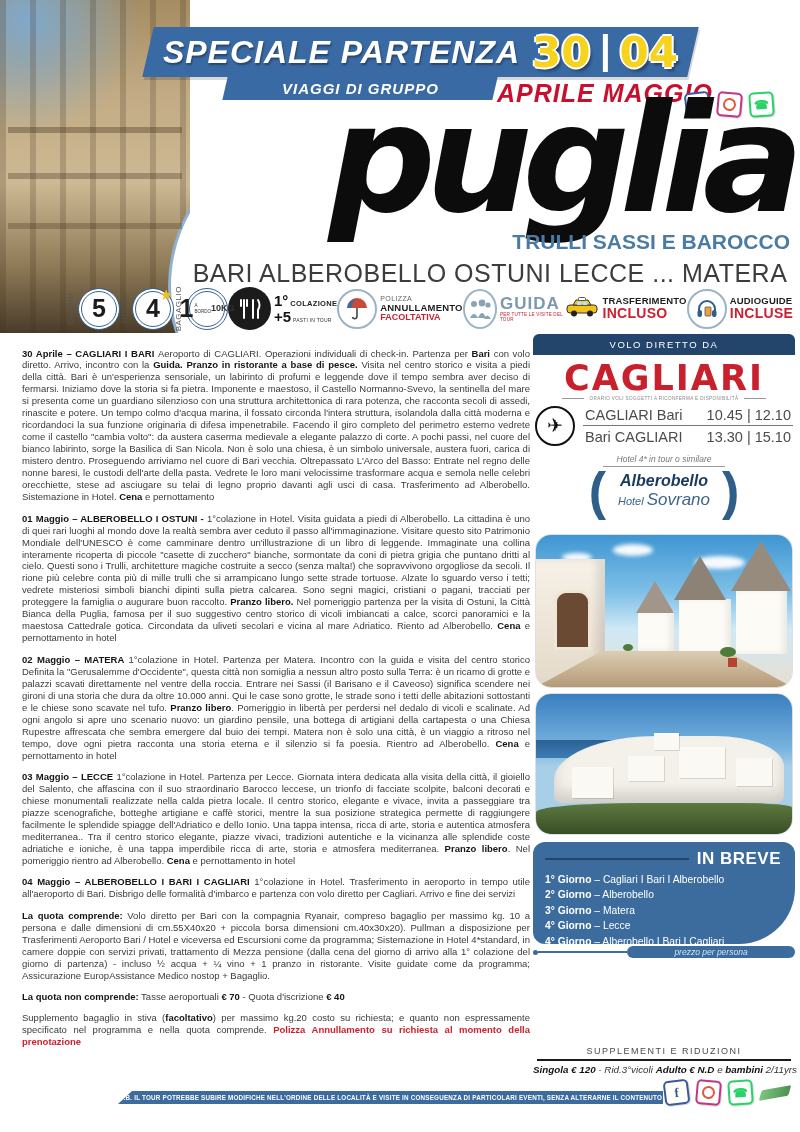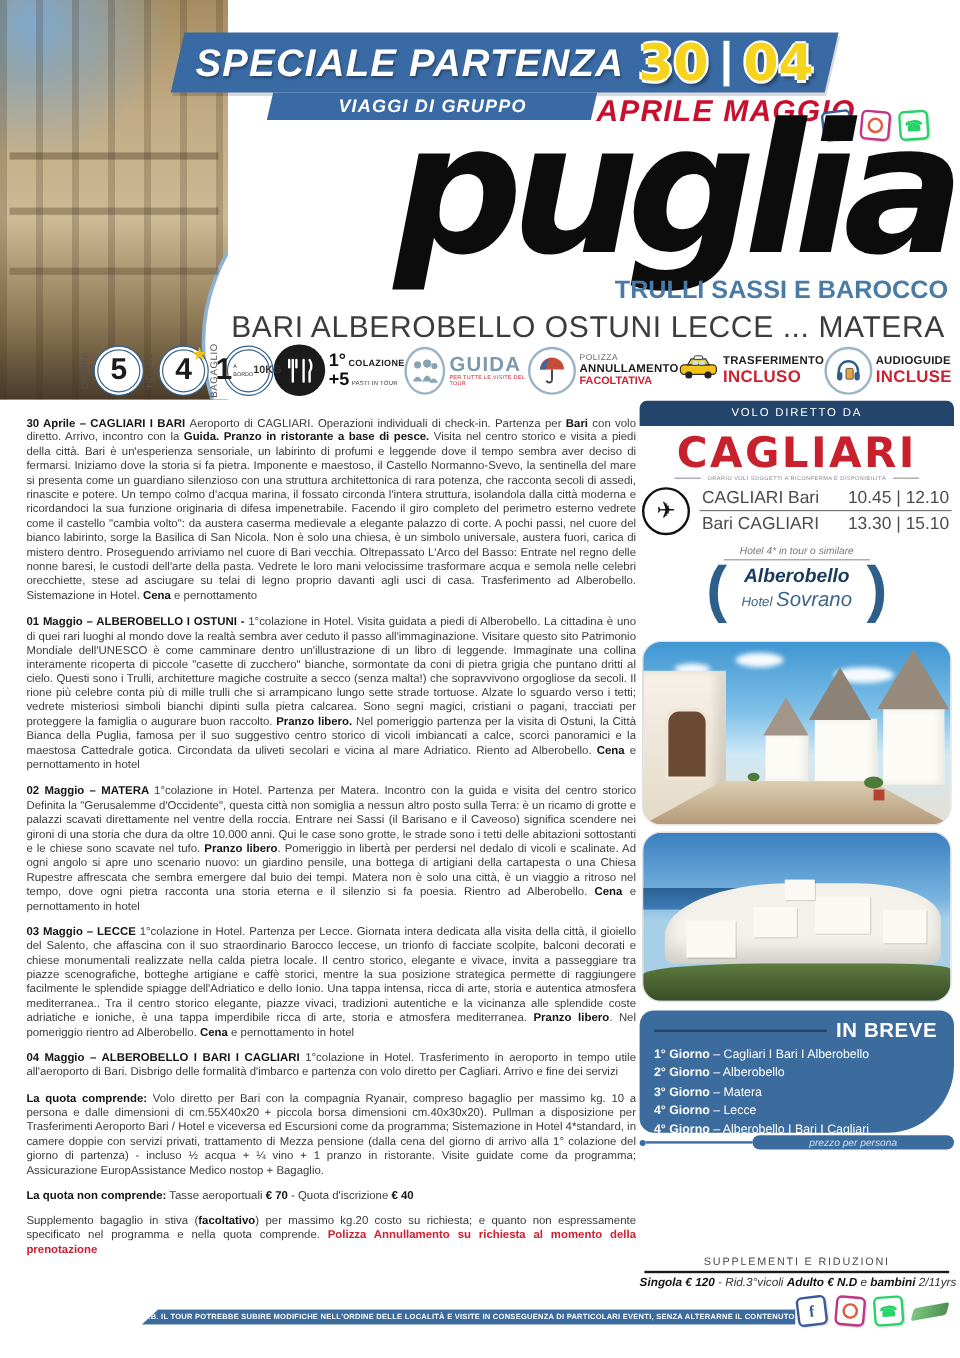--- a/index.html
+++ b/index.html
@@ -239,49 +239,49 @@
             <span class="sm-t">COLAZIONE</span>
           </span>
         <span class="row">
             <span class="big-n">+5</span>
             <span class="tiny-t">PASTI IN TOUR</span>
           </span>
       </span>
     </div>
     <div class="badge">
       <span class="lite-circle">
+        <svg width="24" height="24" viewBox="0 0 24 24">
+            <path d="M2 11 a10 10 0 0 1 20 0 z" fill="#c84b3a"></path>
+            <path d="M2 11 a10 10 0 0 1 10 -9 a5 9 0 0 0 -5 9 z" fill="#3a6aa3"></path>
+            <line x1="12" y1="11" x2="12" y2="20" stroke="#444" stroke-width="1.6"></line>
+            <path d="M12 20 a2.4 2.4 0 0 1 -4.6 0" fill="none" stroke="#444" stroke-width="1.6"></path>
+          </svg>
+      </span>
+      <span class="btxt">
+        <span class="b-line1">POLIZZA</span>
+        <span class="b-line2">ANNULLAMENTO</span>
+        <span class="b-red">FACOLTATIVA</span>
+      </span>
+    </div>
+    <div class="badge">
+      <span class="lite-circle">
         <svg width="26" height="22" viewBox="0 0 26 22">
             <g fill="#8aa3b5">
               <circle cx="7" cy="6" r="3"></circle>
               <circle cx="15" cy="5" r="3.4"></circle>
               <circle cx="21" cy="7" r="2.6"></circle>
               <path d="M3 20 q4 -8 8 0 z"></path>
               <path d="M11 20 q4 -10 8 0 z"></path>
               <path d="M17 21 q3 -7 7 0 z"></path>
             </g>
           </svg>
       </span>
       <span class="btxt">
         <span class="guida-t">GUIDA</span>
         <span class="guida-s">PER TUTTE LE VISITE DEL TOUR</span>
-      </span>
-    </div>
-    <div class="badge">
-      <span class="lite-circle">
-        <svg width="24" height="24" viewBox="0 0 24 24">
-            <path d="M2 11 a10 10 0 0 1 20 0 z" fill="#c84b3a"></path>
-            <path d="M2 11 a10 10 0 0 1 10 -9 a5 9 0 0 0 -5 9 z" fill="#3a6aa3"></path>
-            <line x1="12" y1="11" x2="12" y2="20" stroke="#444" stroke-width="1.6"></line>
-            <path d="M12 20 a2.4 2.4 0 0 1 -4.6 0" fill="none" stroke="#444" stroke-width="1.6"></path>
-          </svg>
-      </span>
-      <span class="btxt">
-        <span class="b-line1">POLIZZA</span>
-        <span class="b-line2">ANNULLAMENTO</span>
-        <span class="b-red">FACOLTATIVA</span>
       </span>
     </div>
     <div class="badge">
       <span>
         <svg width="34" height="22" viewBox="0 0 34 22">
             <rect x="2" y="9" width="30" height="8" rx="3" fill="#f2c11a" stroke="#333" stroke-width="1"></rect>
             <path d="M8 9 l3 -5 h12 l3 5 z" fill="#f2c11a" stroke="#333" stroke-width="1"></path>
             <rect x="12" y="5.5" width="4.6" height="3.5" fill="#bfe3f2"></rect>
             <rect x="17.6" y="5.5" width="4.6" height="3.5" fill="#bfe3f2"></rect>
             <rect x="13.5" y="1.5" width="7" height="3" rx="1" fill="#fff" stroke="#333" stroke-width="0.8"></rect>

